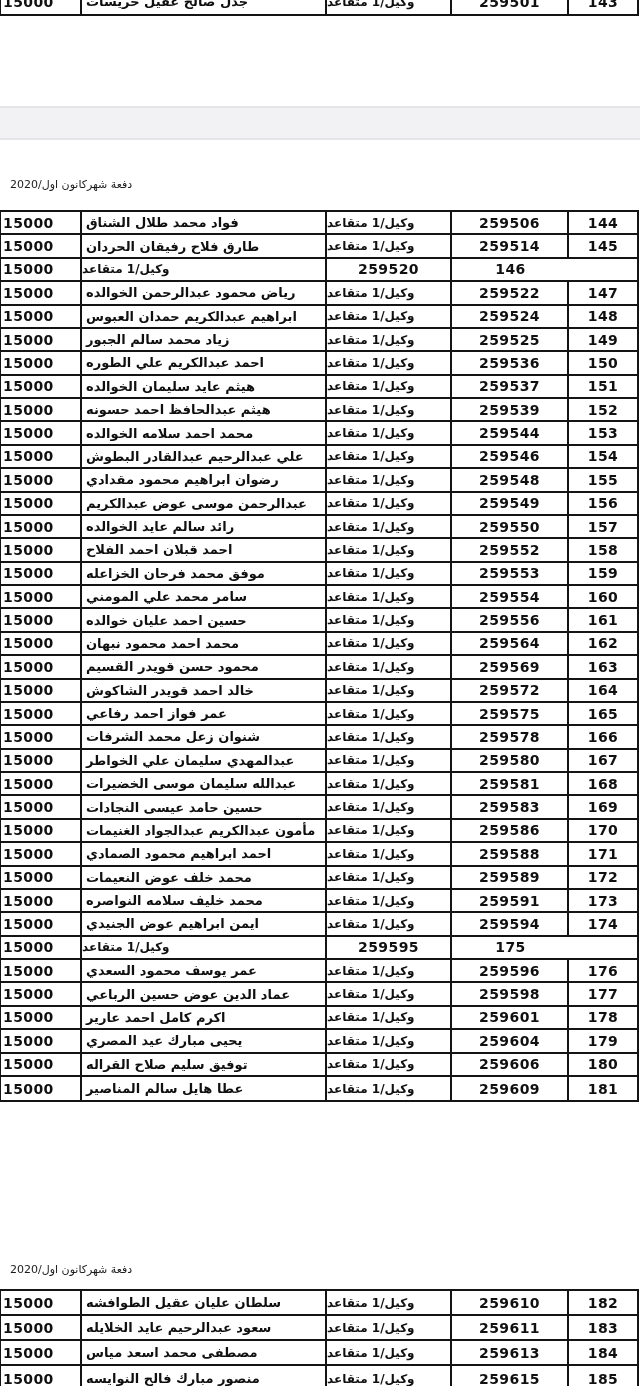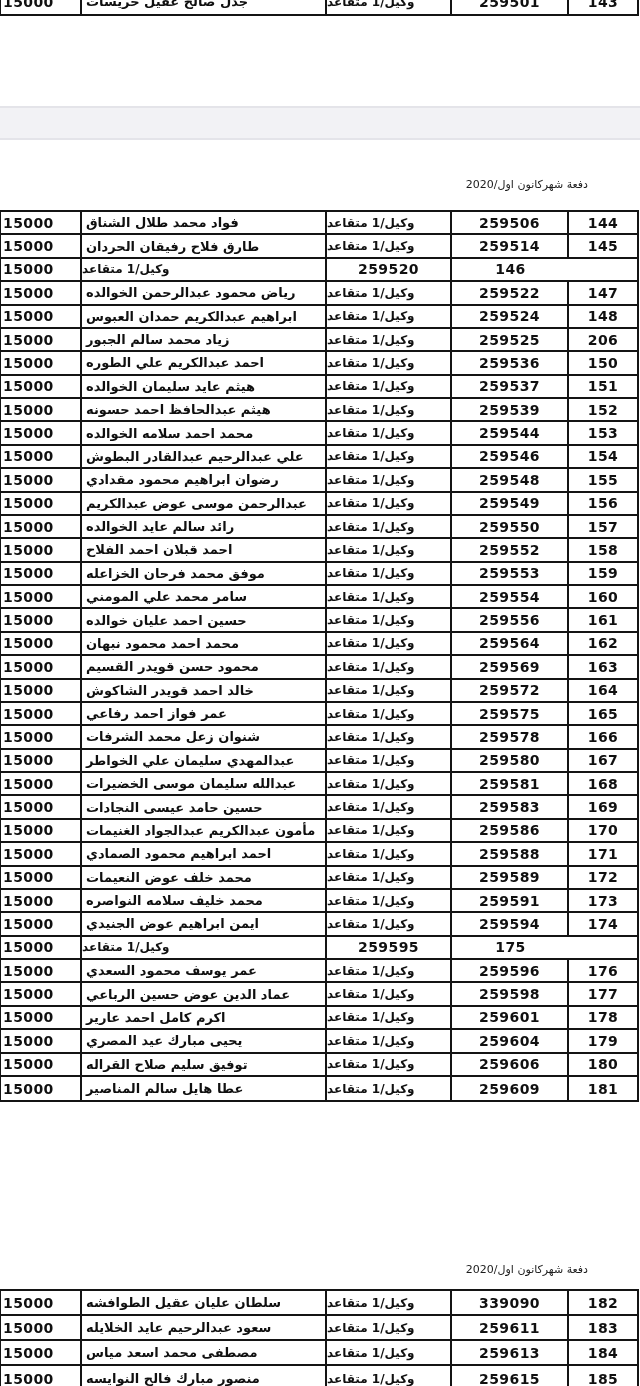--- a/index.html
+++ b/index.html
@@ -38,21 +38,21 @@
   #t1 .row{height:23.39px;}
   #t2{top:1289px;}
   #t2 .row{height:25px;}
   .band{
     position:absolute;top:106px;left:0;width:640px;height:34px;
     box-sizing:border-box;
     background:#f2f2f5;
     border-top:2px solid #e4e4e9;border-bottom:2px solid #e4e4e9;
   }
   .batch-title{
-    position:absolute;left:16px;width:572px;text-align:right;
+    position:absolute;left:10px;width:572px;text-align:left;
     font-size:11px;line-height:16px;color:#1b1b1b;direction:rtl;font-weight:normal;
   }
   #title1{top:177px;}
   #title2{top:1262px;}
 </style>
 </head>
 <body>
 
 <div id="t0" class="ptable">
 
@@ -108,21 +108,21 @@
       <div class="cell rank">وكيل/1 متقاعد</div>
       <div class="cell number">259524</div>
       <div class="cell serial">148</div>
     </div>
 
     <div class="row">
       <div class="cell amount">15000</div>
       <div class="cell name">زياد محمد سالم الجبور</div>
       <div class="cell rank">وكيل/1 متقاعد</div>
       <div class="cell number">259525</div>
-      <div class="cell serial">206</div>
+      <div class="cell serial">149</div>
     </div>
 
     <div class="row">
       <div class="cell amount">15000</div>
       <div class="cell name">احمد عبدالكريم علي الطوره</div>
       <div class="cell rank">وكيل/1 متقاعد</div>
       <div class="cell number">259536</div>
       <div class="cell serial">150</div>
     </div>
 
@@ -375,21 +375,21 @@
   </div>
 
 <div id="title2" class="batch-title">دفعة شهركانون اول/2020</div>
 
 <div id="t2" class="ptable">
 
     <div class="row">
       <div class="cell amount">15000</div>
       <div class="cell name">سلطان عليان عقيل الطوافشه</div>
       <div class="cell rank">وكيل/1 متقاعد</div>
-      <div class="cell number">339090</div>
+      <div class="cell number">259610</div>
       <div class="cell serial">182</div>
     </div>
 
     <div class="row">
       <div class="cell amount">15000</div>
       <div class="cell name">سعود عبدالرحيم عايد الخلايله</div>
       <div class="cell rank">وكيل/1 متقاعد</div>
       <div class="cell number">259611</div>
       <div class="cell serial">183</div>
     </div>

